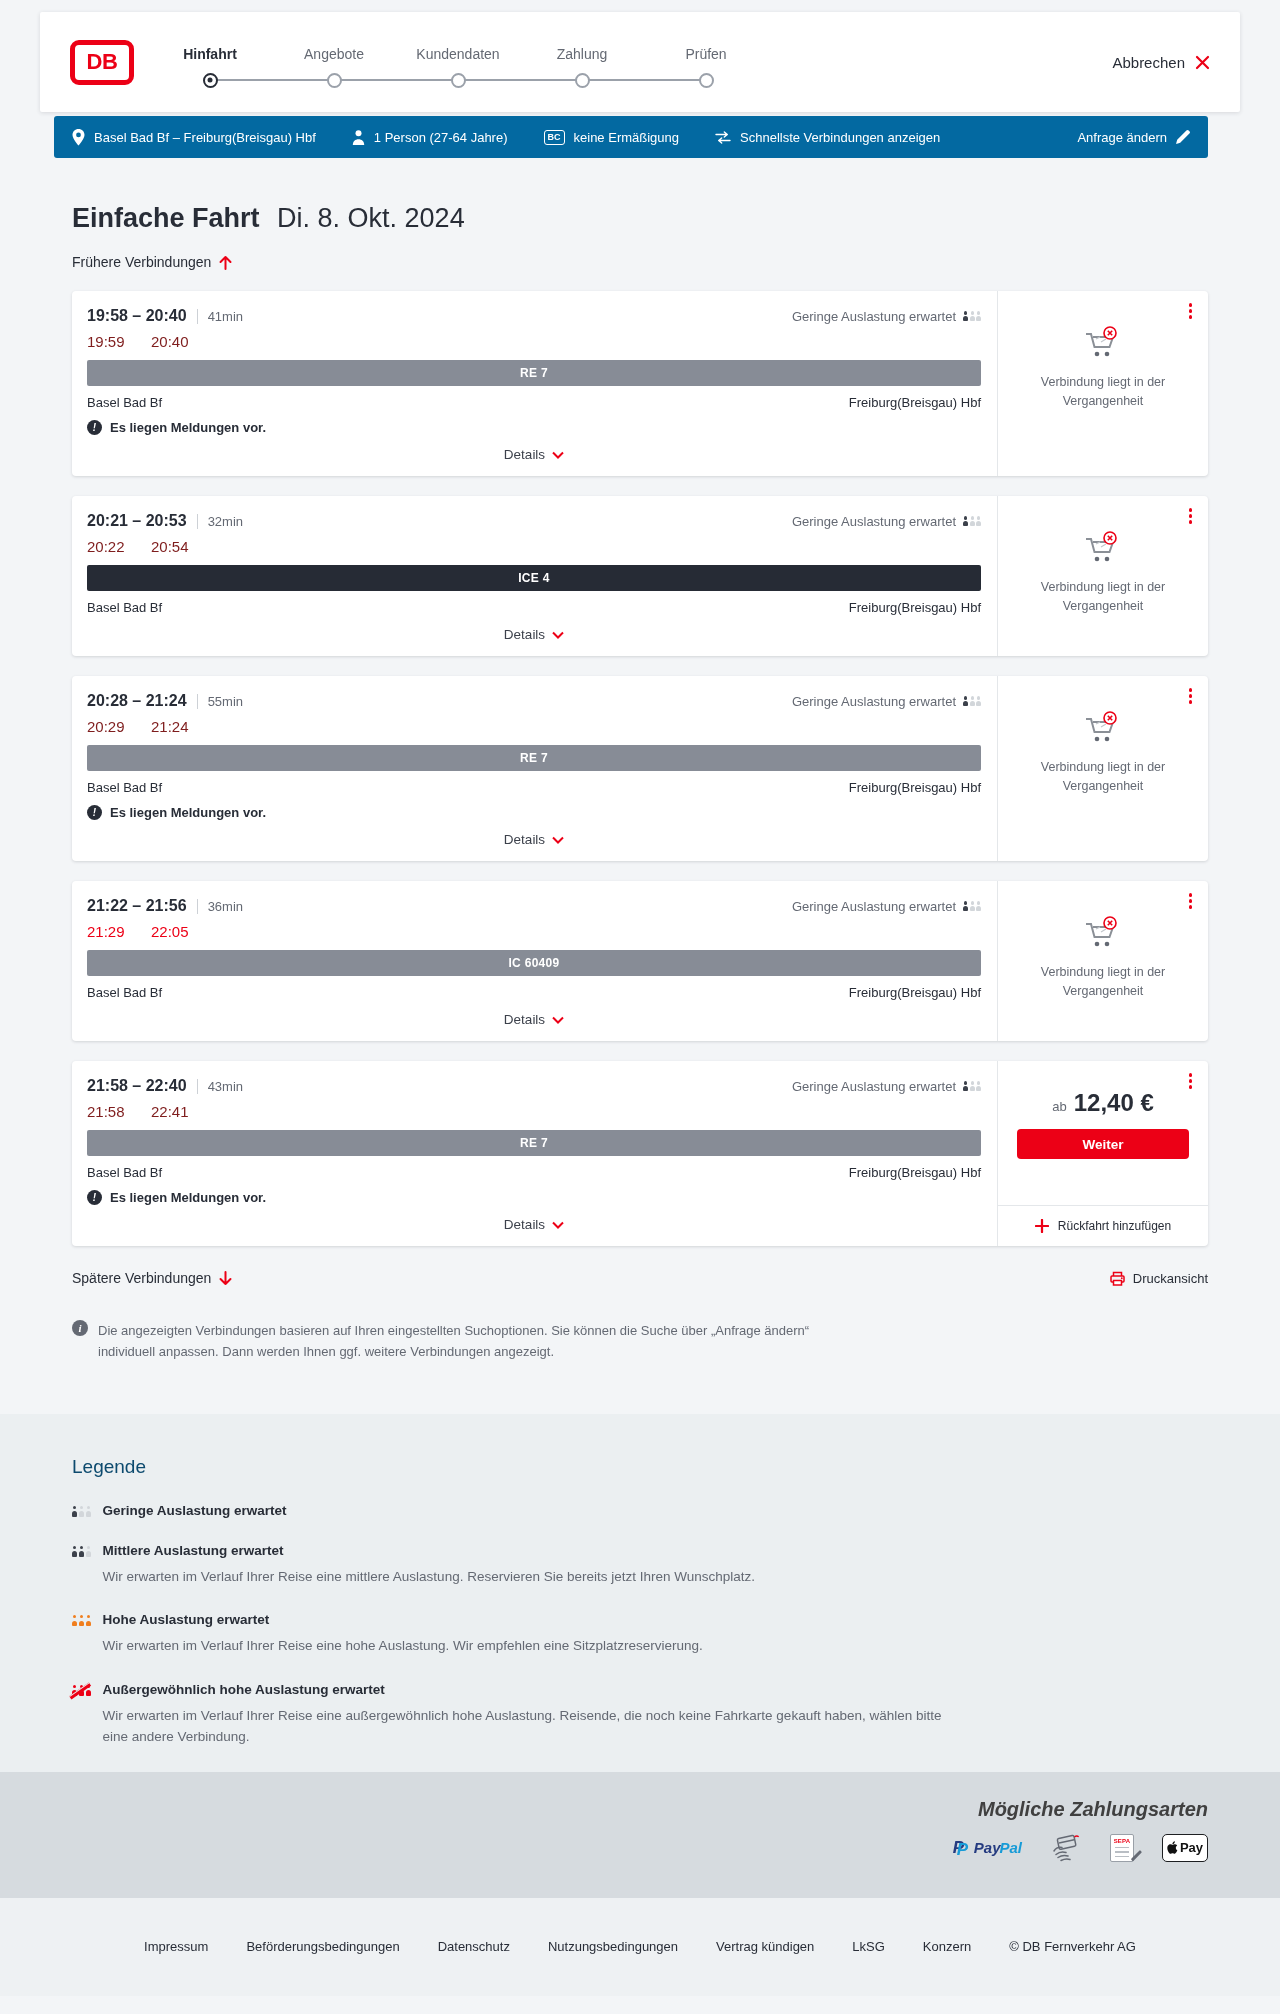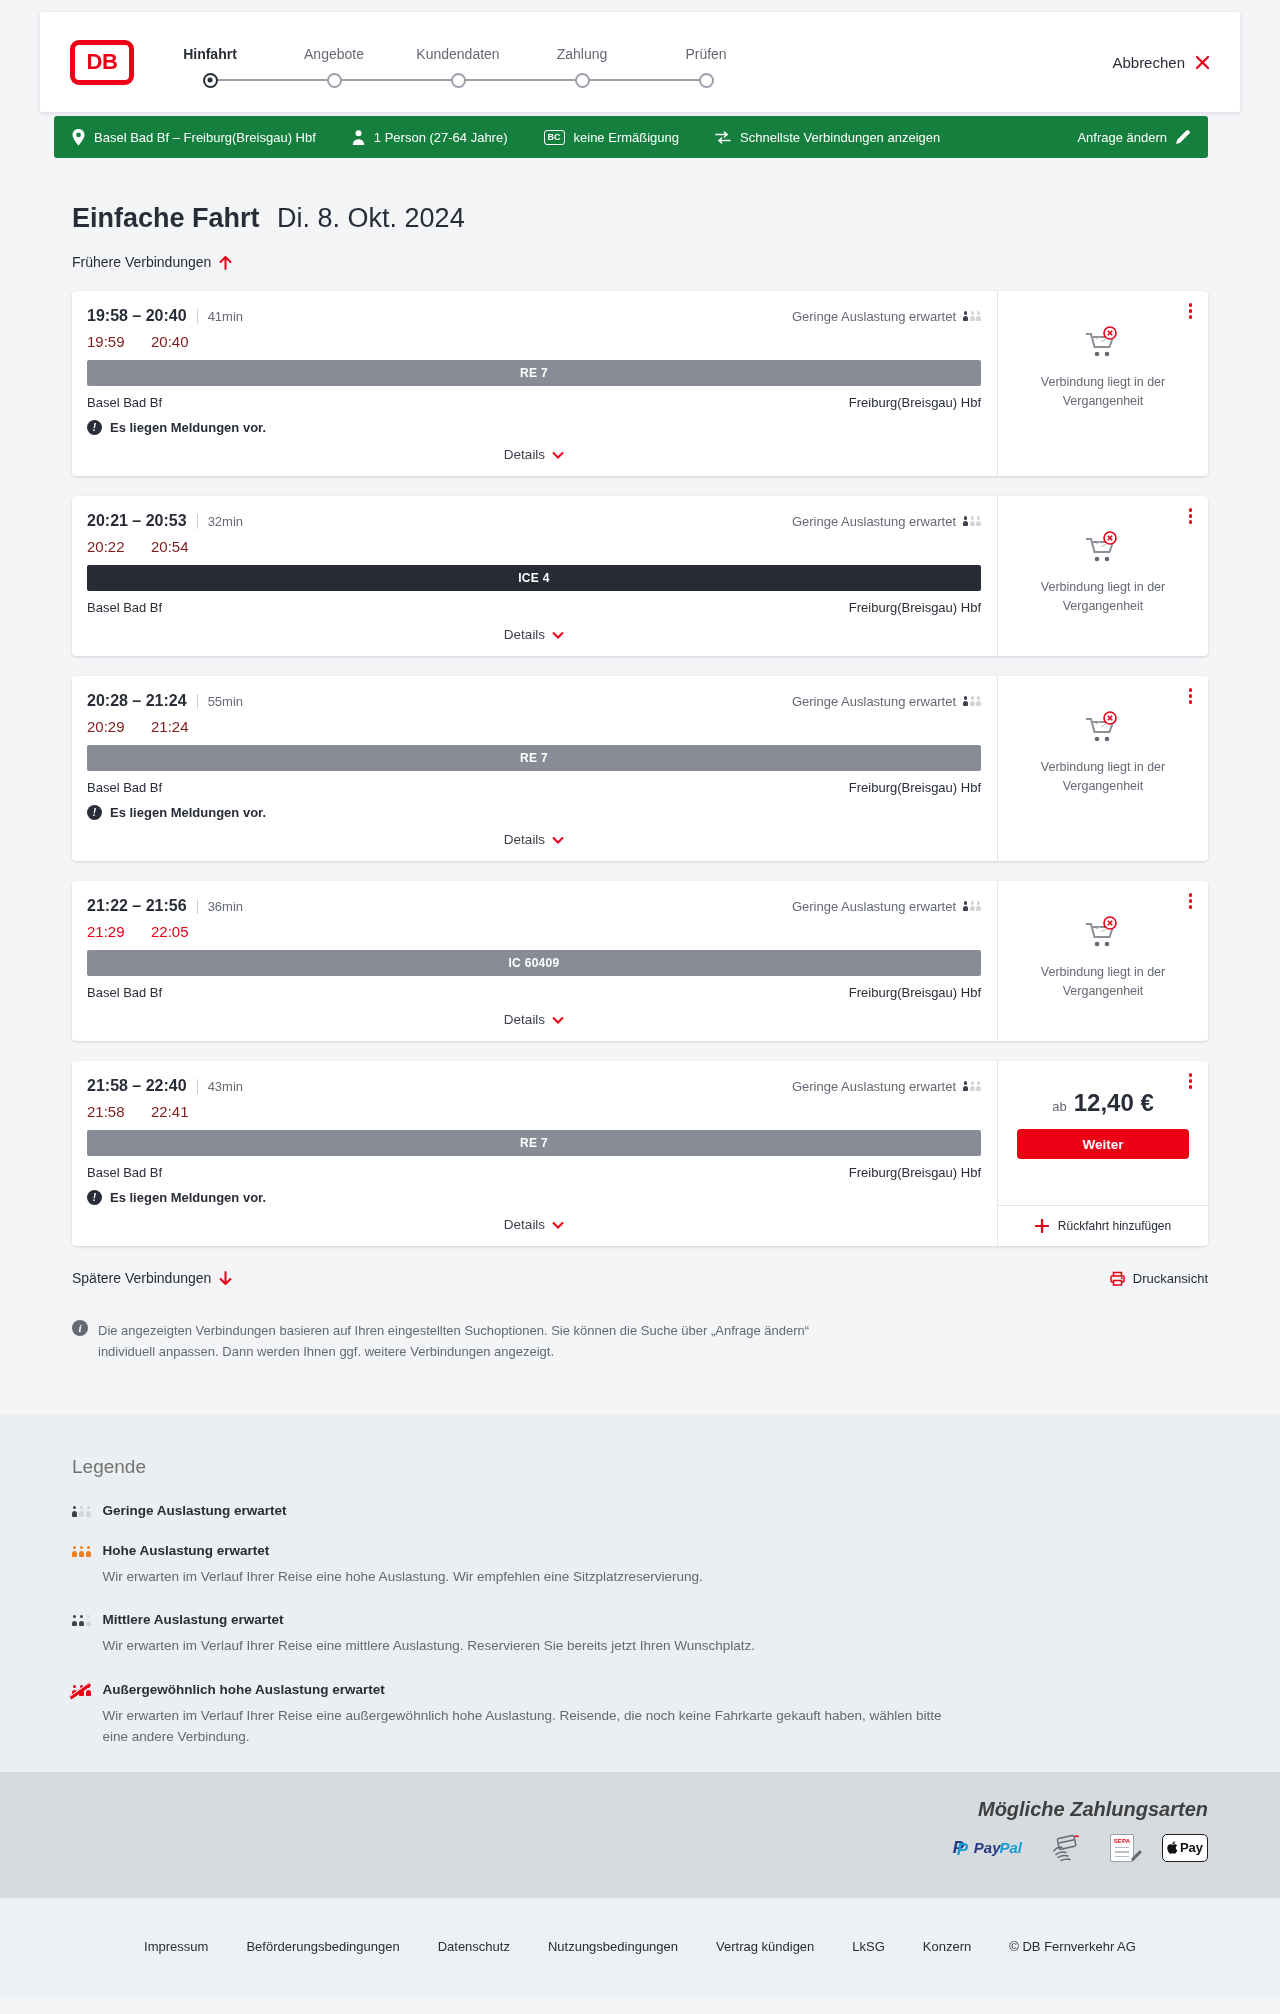--- a/index.html
+++ b/index.html
@@ -45,21 +45,21 @@
   .step.active .dot::after {
     content:""; position:absolute; left:50%; top:50%; transform:translate(-50%,-50%);
     width:5px; height:5px; border-radius:50%; background:#282d37;
   }
   .cancel { margin-left:auto; display:flex; align-items:center; gap:10px; font-size:15px; cursor:pointer; }
 
   
   .query-bar {
     margin:4px 0 0 54px;
     width:1154px; height:42px;
-    background:#15803d;
+    background:#0369a1;
     border-radius:3px;
     display:flex; align-items:center;
     padding:0 18px;
     color:#fff; font-size:13px;
   }
   .q-item { display:flex; align-items:center; gap:9px; white-space:nowrap; }
   .q-item + .q-item { margin-left:36px; }
   .bc-badge { border:1px solid #fff; border-radius:3px; font-size:9px; font-weight:700; padding:2px 3px; line-height:1; }
   .q-edit { margin-left:auto; display:flex; align-items:center; gap:9px; cursor:pointer; }
 
@@ -149,21 +149,21 @@
     flex:none; width:16px; height:16px; border-radius:50%; background:#646973; color:#fff;
     display:inline-flex; align-items:center; justify-content:center;
     font-size:11px; font-weight:700; font-style:italic;
     font-family:"Liberation Serif", serif;
   }
   .info-ic::before { content:"i"; }
   .note p { margin:1px 0 0; font-size:13px; color:#646973; line-height:1.55; max-width:770px; }
 
   
   .legend-sec { background:#ebeff1; height:358px; padding:42px 0 0 72px; }
-  .legend-sec h2 { margin:0; font-size:19px; font-weight:400; color:#737373; }
+  .legend-sec h2 { margin:0; font-size:19px; font-weight:400; color:#0c4a6e; }
   .litem { display:flex; margin-top:25px; gap:11px; align-items:flex-start; }
   .litem .pg { margin-top:3px; flex:none; }
   .litem .pf { width:5.5px; height:11px; }
   .litem h3 { margin:0; font-size:13.5px; font-weight:700; color:#282d37; }
   .litem p { margin:8px 0 0; font-size:13.5px; color:#646973; max-width:850px; line-height:1.6; }
 
   
   .pay-sec { background:#d6dbdf; height:126px; padding:26px 72px 0 0; text-align:right; }
   .pay-sec h2 { margin:0; font-size:20px; font-weight:800; color:#404040;font-style:italic; }
   .pay-icons { margin-top:13px; display:flex; justify-content:flex-end; align-items:center; gap:28px; }
@@ -609,40 +609,40 @@
           <i class="pf"></i>
           <i class="pf"></i>
           <i class="pf"></i>
         </span>
       <div>
         <h3>Geringe Auslastung erwartet</h3>
       </div>
     </div>
 
     <div class="litem">
+      <span class="pg med">
+          <i class="pf"></i>
+          <i class="pf"></i>
+          <i class="pf"></i>
+        </span>
+      <div>
+        <h3>Mittlere Auslastung erwartet</h3>
+        <p>Wir erwarten im Verlauf Ihrer Reise eine mittlere Auslastung. Reservieren Sie bereits jetzt Ihren Wunschplatz.</p>
+      </div>
+    </div>
+
+    <div class="litem">
       <span class="pg high">
           <i class="pf"></i>
           <i class="pf"></i>
           <i class="pf"></i>
         </span>
       <div>
         <h3>Hohe Auslastung erwartet</h3>
         <p>Wir erwarten im Verlauf Ihrer Reise eine hohe Auslastung. Wir empfehlen eine Sitzplatzreservierung.</p>
-      </div>
-    </div>
-
-    <div class="litem">
-      <span class="pg med">
-          <i class="pf"></i>
-          <i class="pf"></i>
-          <i class="pf"></i>
-        </span>
-      <div>
-        <h3>Mittlere Auslastung erwartet</h3>
-        <p>Wir erwarten im Verlauf Ihrer Reise eine mittlere Auslastung. Reservieren Sie bereits jetzt Ihren Wunschplatz.</p>
       </div>
     </div>
 
     <div class="litem">
       <span class="pg vhigh">
           <i class="pf"></i>
           <i class="pf"></i>
           <i class="pf"></i>
         </span>
       <div>

